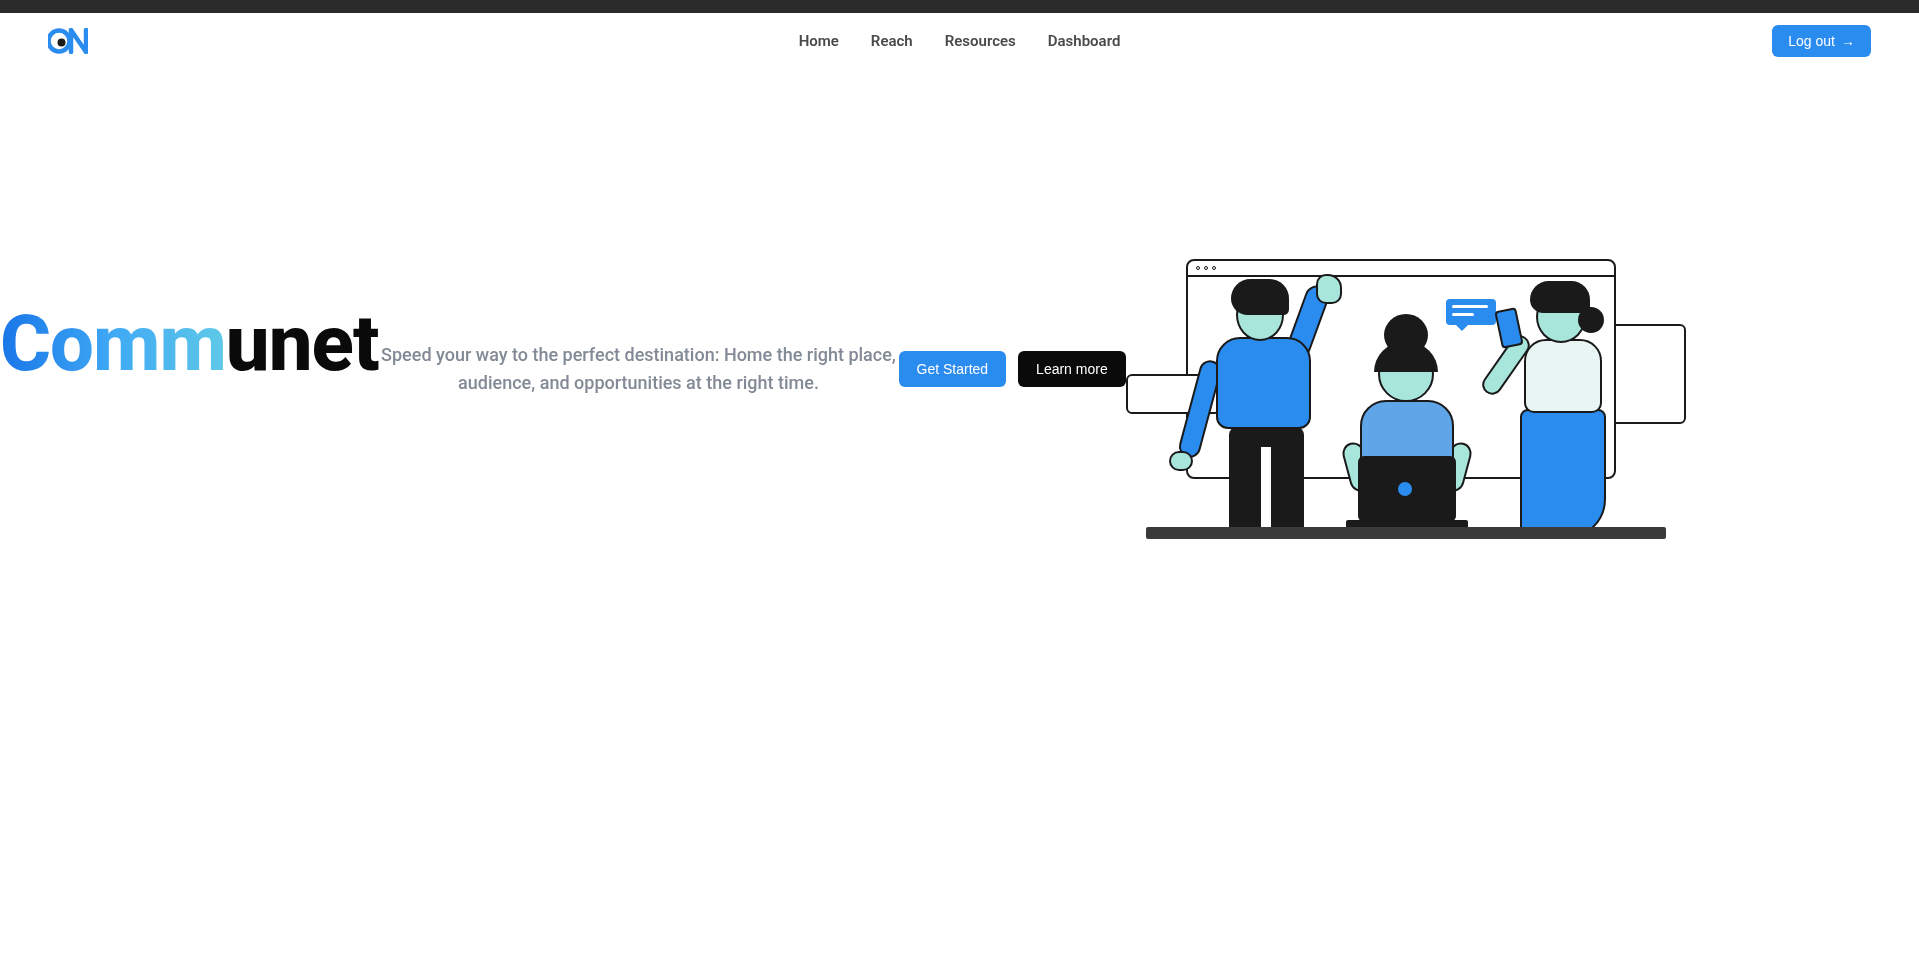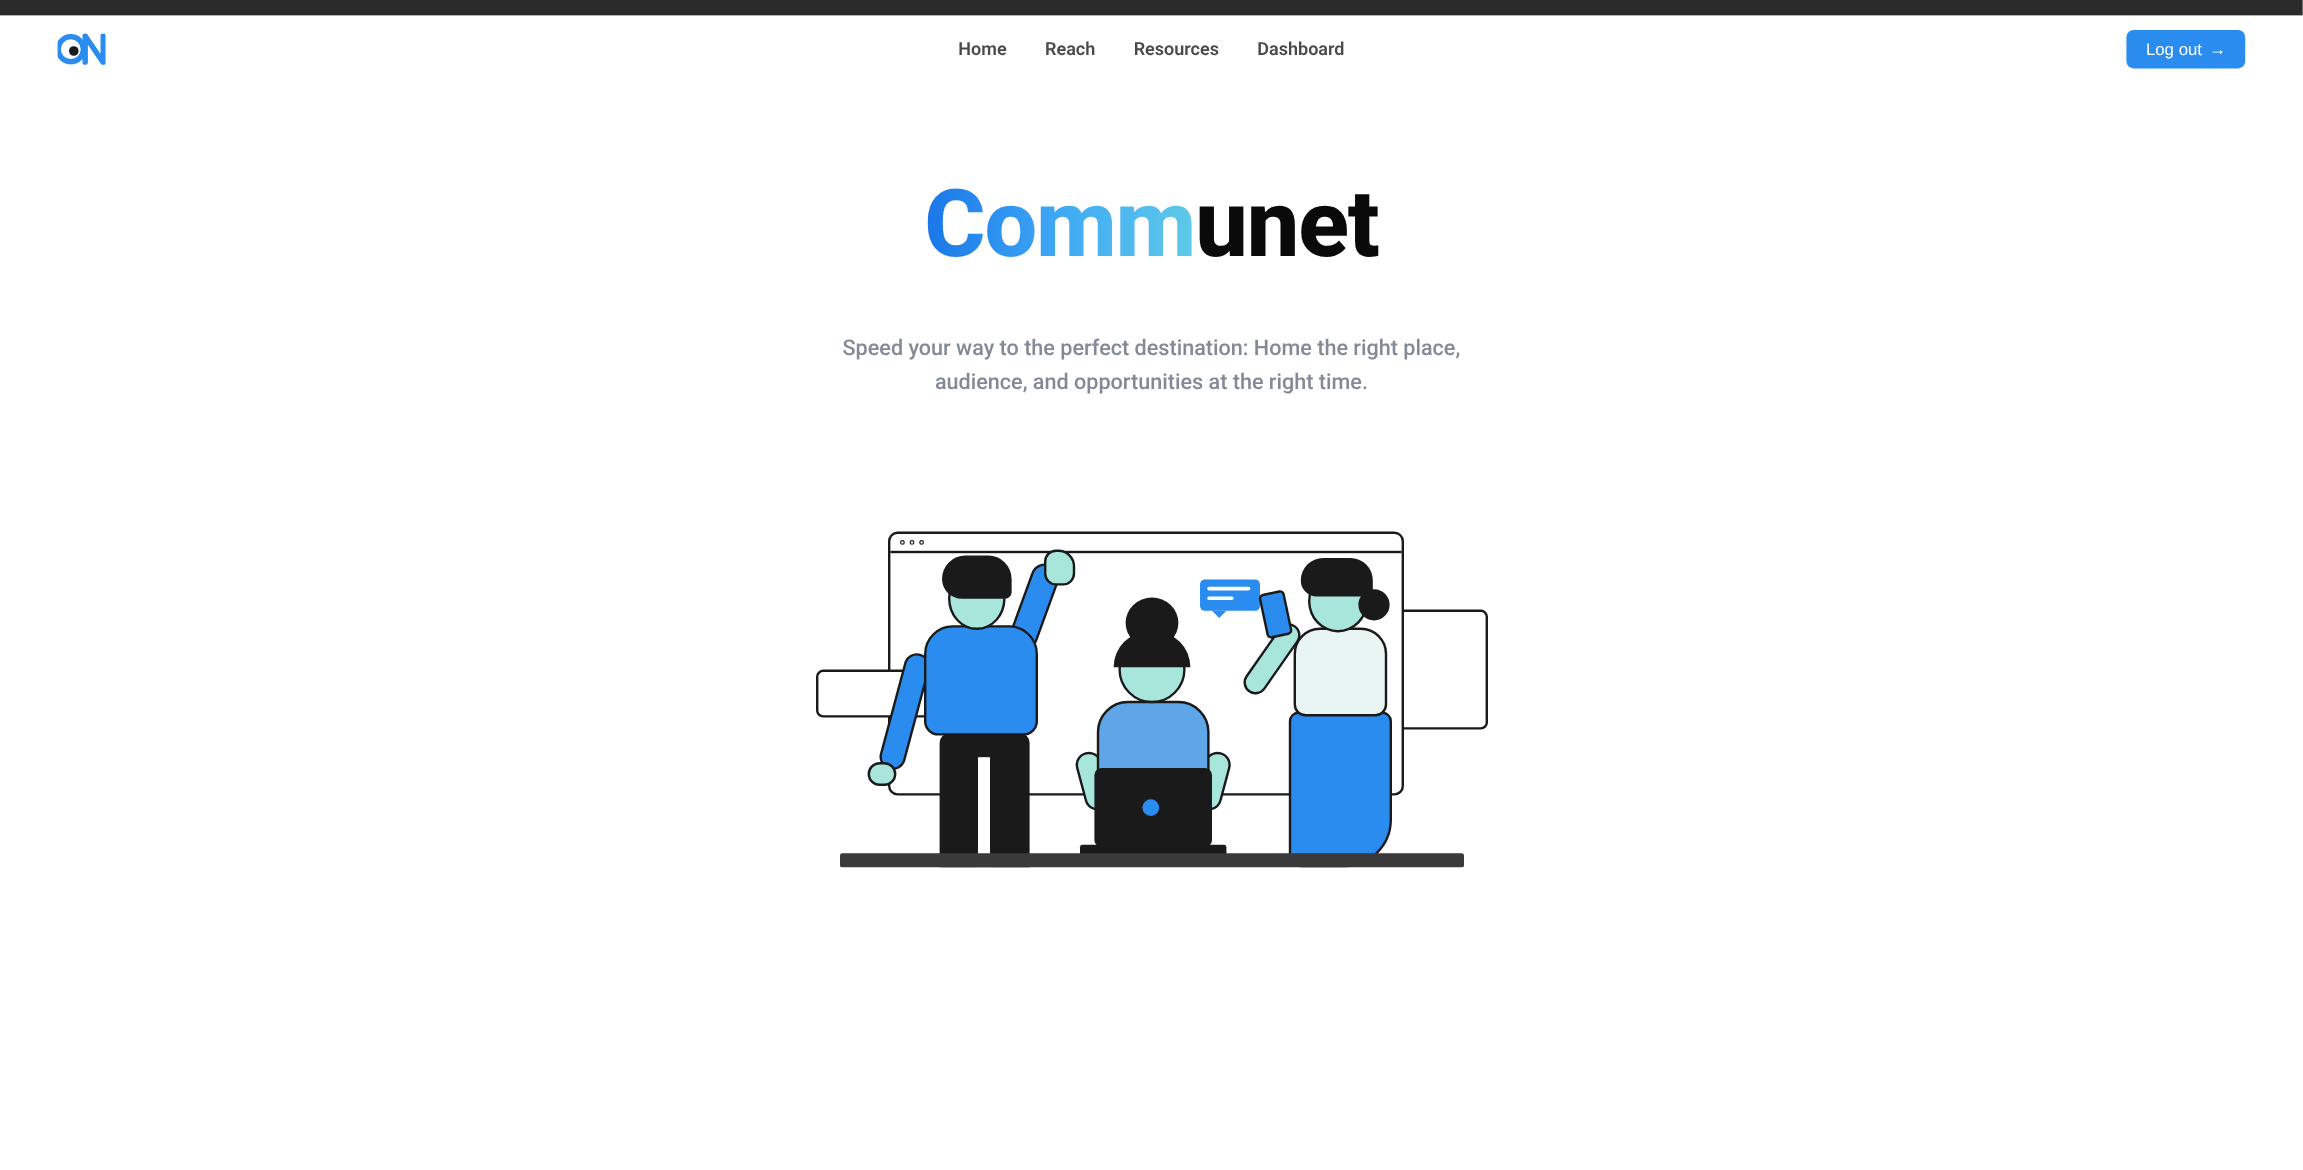--- a/index.html
+++ b/index.html
@@ -61,21 +61,21 @@
       font-size: 14px;
       font-weight: 500;
       cursor: pointer;
       display: flex;
       align-items: center;
       gap: 6px;
     }
     
     .hero {
       display: flex;
-      flex-direction: column;
+      flex-direction: row;
       align-items: center;
       padding-top: 80px;
     }
     
     .hero-title {
       font-size: 78px;
       font-weight: 800;
       letter-spacing: -1px;
       line-height: 1;
     }
@@ -540,20 +540,24 @@
   </button>
 </header>
 
 <section class="hero">
   <h1 class="hero-title">
     <span class="part-1">Comm</span><span class="part-2">unet</span>
   </h1>
 
   <p class="hero-subtitle">Speed your way to the perfect destination: Home the right place, audience, and opportunities at the right time.</p>
 
+  <div class="hero-buttons">
+    <button class="btn-primary">Get Started</button>
+    <button class="btn-secondary">Learn more</button>
+  </div>
 
   <div class="hero-illustration">
     <div class="illus-bar-2"></div>
     <div class="illus-window">
       <div class="illus-window-header">
         <div class="illus-dot"></div>
         <div class="illus-dot"></div>
         <div class="illus-dot"></div>
       </div>
     </div>

